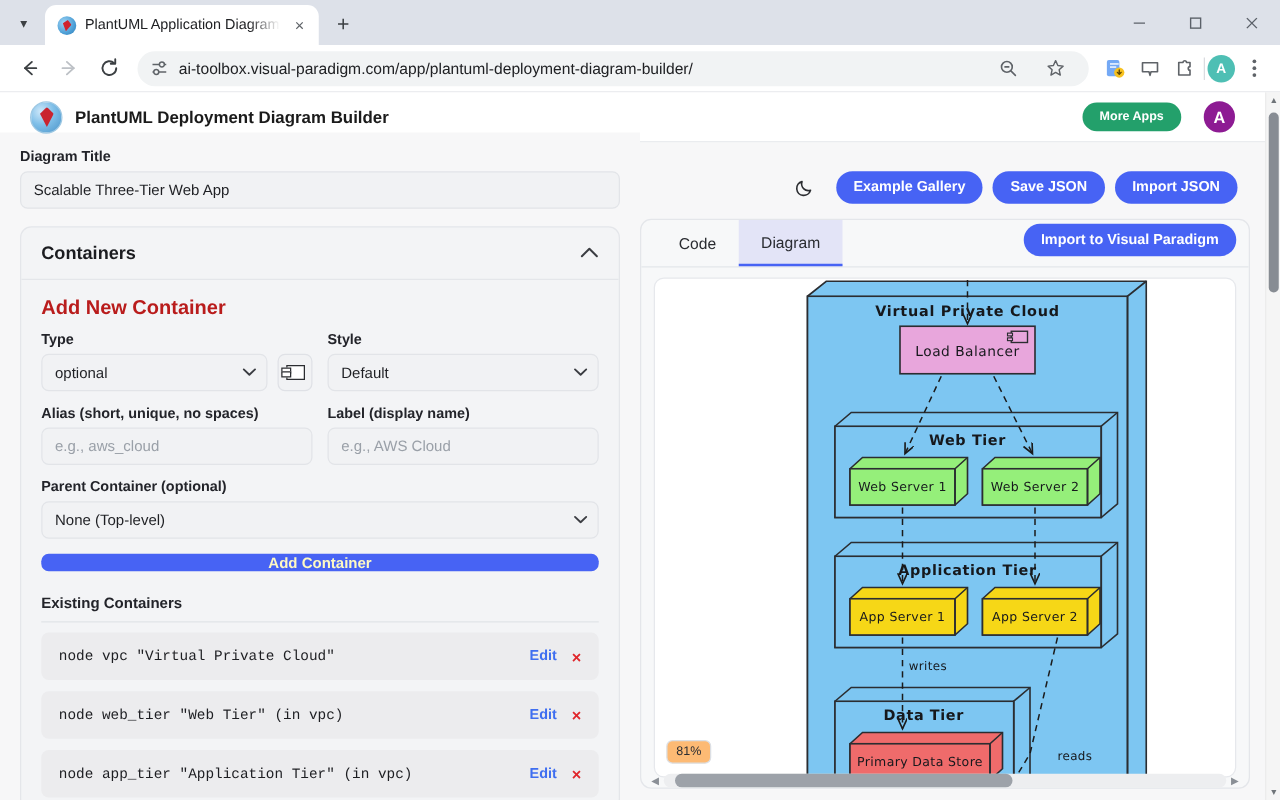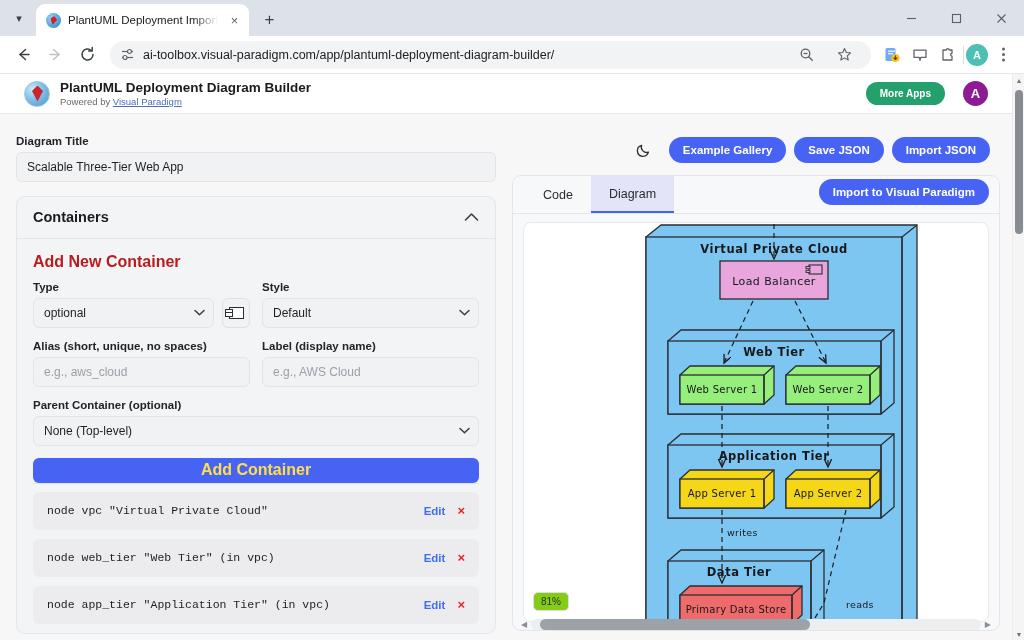--- a/index.html
+++ b/index.html
@@ -179,22 +179,22 @@
     background: #fff;
   }
   .mini-comp::before, .mini-comp::after {
     content:''; position: absolute; left: -5px; width: 6px; height: 3px;
     background: #fff; border: 1.4px solid #2b2d31;
   }
   .mini-comp::before { top: 1px; }
   .mini-comp::after { bottom: 1px; }
 
   .add-btn {
-    width: 100%; height: 25px; margin-top: 12px; background: #4763f4; color: #fde047;
-    border: none; border-radius: 6px; font-size: 16px; font-weight: bold;
+    width: 100%; height: 14px; margin-top: 12px; background: #4763f4; color: #fef9c3;
+    border: none; border-radius: 6px; font-size: 12px; font-weight: bold;
     font-family: "Liberation Sans", sans-serif;
   }
   .existing-title { font-size: 12px; font-weight: bold; color: #23242a; margin: 16px 0 8px; }
   .divider { height: 1px; background: #e1e3e7; margin-bottom: 8px; }
   .clist-item {
     background: #ececee; border-radius: 6px; height: 38px; margin-bottom: 9px;
     display: flex; align-items: center; padding: 0 14px; gap: 12px;
   }
   .clist-code {
     flex: 1; font-family: "Liberation Mono", monospace; font-size: 11.5px;
@@ -234,21 +234,21 @@
     position: absolute; right: 10px; top: 3px; background: #4763f4; color: #fff;
     border: none; border-radius: 16px; padding: 7px 14px; font-size: 11.5px;
     font-weight: bold; font-family: "Liberation Sans", sans-serif;
   }
   .canvas-wrap {
     position: absolute; left: 10px; right: 10px; top: 46px; bottom: 8px;
     background: #ffffff; border: 1px solid #e6e8ec; border-radius: 8px;
     overflow: hidden;
   }
   .zoom-badge {
-    position: absolute; left: 9px; bottom: 10px; background: #84cc16;
+    position: absolute; left: 9px; bottom: 10px; background: #fdba74;
     border: 1px solid #dcdfe4; border-radius: 5px; font-size: 10px;
     color: #2c2e33; padding: 3px 7px; z-index: 5;
   }
   .hscroll {
     position: absolute; left: 8px; right: 8px; bottom: -2px; height: 16px;
     display: flex; align-items: center; gap: 4px;
   }
   .hs-arrow { font-size: 8px; color: #8a8f96; }
   .hs-track { flex: 1; height: 11px; background: #edeef0; border-radius: 6px; position: relative; }
   .hs-thumb { position: absolute; left: 2%; top: 0; width: 60%; height: 11px;
@@ -269,21 +269,21 @@
   
   svg.puml { position: absolute; left: 0; top: 0; }
 </style>
 </head>
 <body>
 
 <div class="browser-tabstrip">
   <div class="tab-list-btn">▾</div>
   <div class="btab">
     <span class="btab-favicon"></span>
-    <span class="btab-title">PlantUML Deployment Import</span>
+    <span class="btab-title">PlantUML Application Diagram</span>
     <span class="btab-close">×</span>
   </div>
   <div class="newtab-btn">+</div>
   <div class="wincontrols">
     <div class="wc">
       <svg width="11" height="11" viewBox="0 0 11 11">
           <line x1="1" y1="5.5" x2="10" y2="5.5" stroke="currentColor" stroke-width="1.1"></line>
         </svg>
     </div>
     <div class="wc">
@@ -373,21 +373,20 @@
       </svg>
   </div>
 </div>
 
 <div class="page">
 
   <div class="app-header">
     <div class="app-logo"></div>
     <div class="app-titles">
       <div class="app-title">PlantUML Deployment Diagram Builder</div>
-      <div class="app-sub"><span>Powered by </span><a href="#">Visual Paradigm</a></div>
     </div>
     <button class="more-apps">More Apps</button>
     <div class="hdr-av">A</div>
   </div>
 
   <div class="content">
 
     <div class="left-pane">
 
       <div class="field-label">Diagram Title</div>
@@ -453,20 +452,21 @@
               <span class="select-caret">
                 <svg width="11" height="7" viewBox="0 0 11 7">
                     <path d="M1 1.5 L5.5 5.8 L10 1.5" fill="none" stroke="currentColor" stroke-width="1.5" stroke-linecap="round" stroke-linejoin="round"></path>
                   </svg>
               </span>
             </div>
           </div>
 
           <button class="add-btn">Add Container</button>
 
+          <div class="existing-title">Existing Containers</div>
           <div class="divider"></div>
 
           <div class="clist-item">
             <span class="clist-code">node vpc "Virtual Private Cloud"</span>
             <span class="edit-link">Edit</span>
             <span class="del-x">×</span>
           </div>
           <div class="clist-item">
             <span class="clist-code">node web_tier "Web Tier" (in vpc)</span>
             <span class="edit-link">Edit</span>

